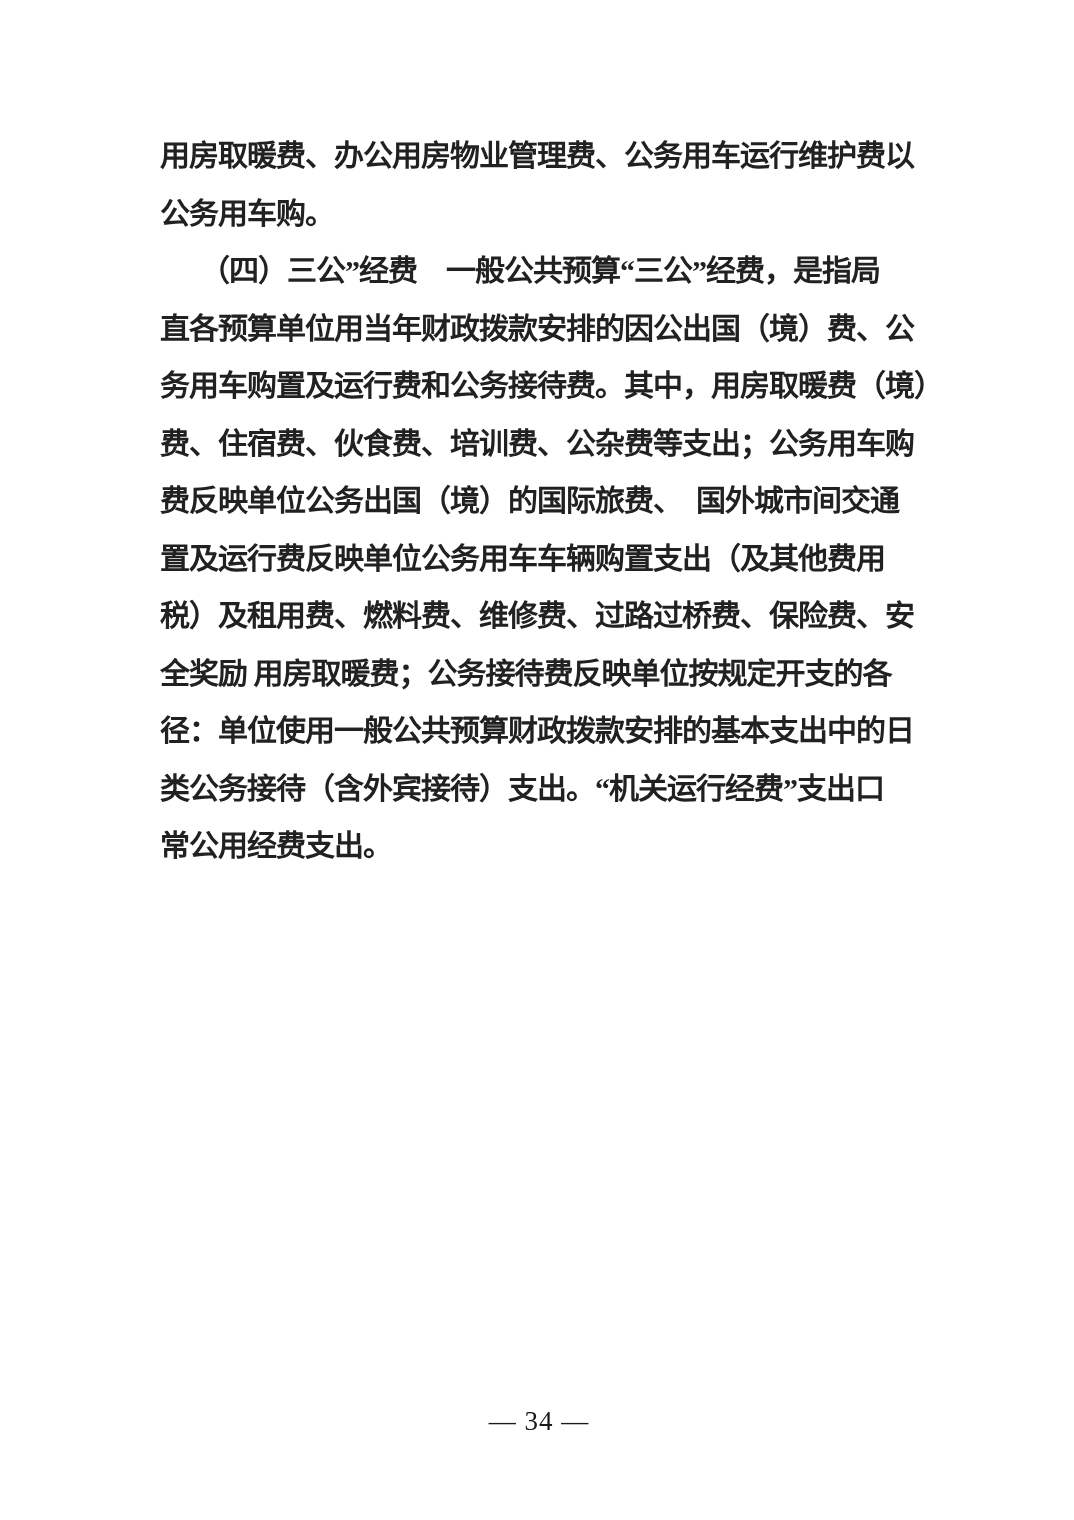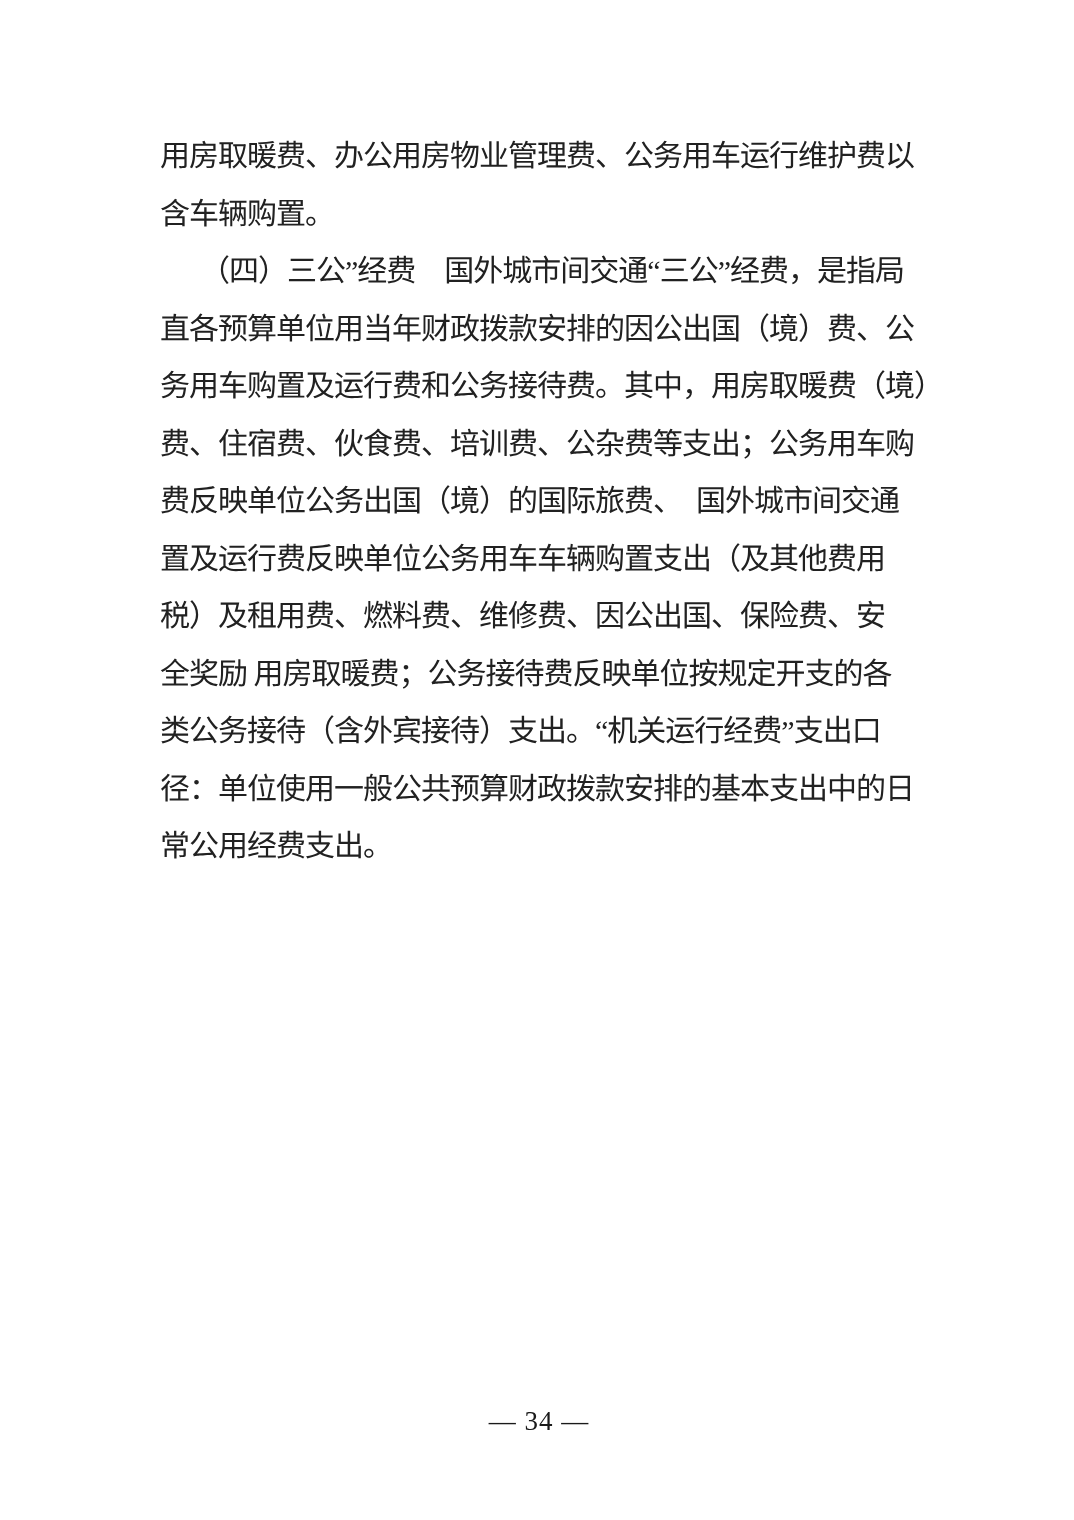--- a/index.html
+++ b/index.html
@@ -25,21 +25,21 @@
   .body-text {
     position: absolute;
     left: 160px;
     top: 127px;
     width: 756px;
     font-size: 30px;
     line-height: 57.5px;
     letter-spacing: -1px;
     color: #212121;
     text-align: left;
-    font-weight: 400;
+    font-weight: 700;
   }
   .body-text .line {
     height: 57.5px;
     white-space: nowrap;
   }
   .body-text .line.indent {
     text-indent: 40px;
   }
   .footer {
     position: absolute;
@@ -52,31 +52,31 @@
     color: #1a1a1a;
   }
 </style>
 </head>
 <body>
 
 <div class="page">
 
   <div class="body-text">
       <div class="line">用房取暖费、办公用房物业管理费、公务用车运行维护费以</div>
-      <div class="line">含车辆购置。</div>
-      <div class="line indent">（四）三公”经费　国外城市间交通“三公”经费，是指局</div>
+      <div class="line">公务用车购。</div>
+      <div class="line indent">（四）三公”经费　一般公共预算“三公”经费，是指局</div>
       <div class="line">直各预算单位用当年财政拨款安排的因公出国（境）费、公</div>
       <div class="line">务用车购置及运行费和公务接待费。其中，用房取暖费（境）</div>
       <div class="line">费、住宿费、伙食费、培训费、公杂费等支出；公务用车购</div>
       <div class="line">费反映单位公务出国（境）的国际旅费、　国外城市间交通</div>
       <div class="line">置及运行费反映单位公务用车车辆购置支出（及其他费用</div>
-      <div class="line">税）及租用费、燃料费、维修费、因公出国、保险费、安</div>
+      <div class="line">税）及租用费、燃料费、维修费、过路过桥费、保险费、安</div>
       <div class="line">全奖励 用房取暖费；公务接待费反映单位按规定开支的各</div>
+      <div class="line">径：单位使用一般公共预算财政拨款安排的基本支出中的日</div>
       <div class="line">类公务接待（含外宾接待）支出。“机关运行经费”支出口</div>
-      <div class="line">径：单位使用一般公共预算财政拨款安排的基本支出中的日</div>
       <div class="line">常公用经费支出。</div>
     </div>
 
   <div class="footer">
     <span>— 34 —</span>
   </div>
 
 </div>
 
 </body></html>

